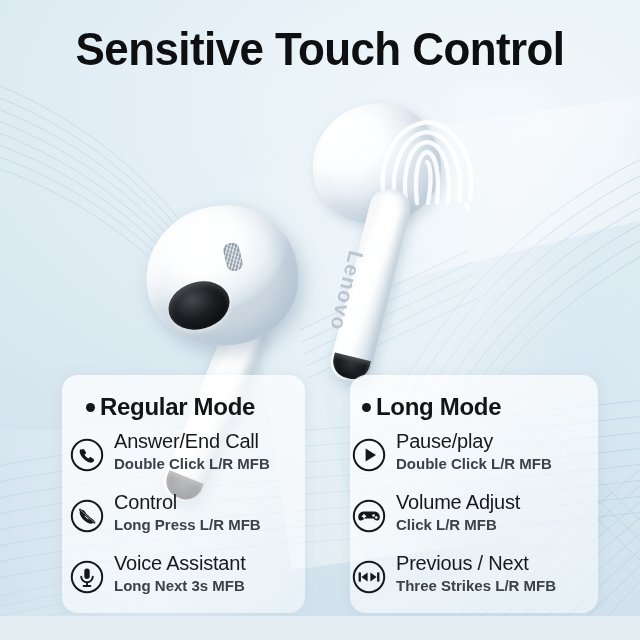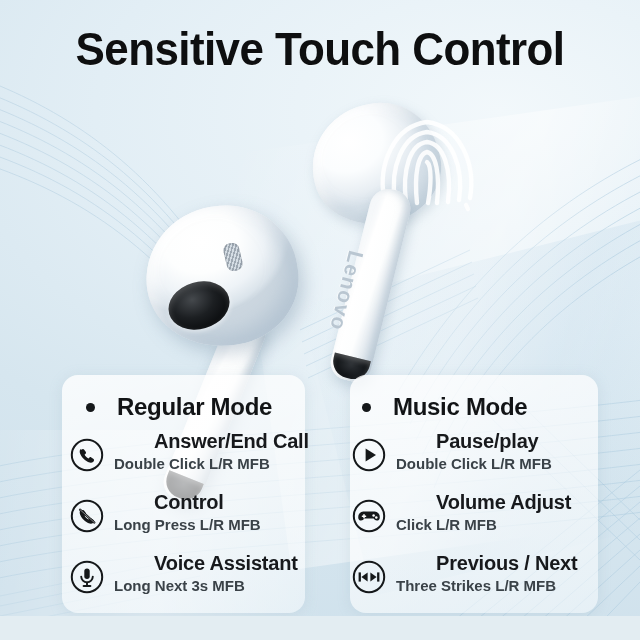--- a/index.html
+++ b/index.html
@@ -121,34 +121,34 @@
   
   .card{
     position:absolute;top:375px;height:238px;border-radius:16px;
     background:linear-gradient(160deg, rgba(255,255,255,.80) 0%, rgba(255,255,255,.62) 55%, rgba(250,253,255,.50) 100%);
     box-shadow:0 2px 14px rgba(140,165,185,.18);
   }
   .card-left{left:62px;width:243px;}
   .card-right{left:350px;width:248px;}
 
   .mode-head{
-    position:absolute;top:18px;display:flex;align-items:center;gap:22px;
+    position:absolute;top:18px;display:flex;align-items:center;gap:5px;
     font-size:24px;font-weight:700;color:#121416;letter-spacing:-.3px;
   }
   .mode-head .dot{width:9px;height:9px;border-radius:50%;background:#15181a;display:inline-block;}
   .head-left{left:24px;}
   .head-right{left:12px;}
 
   .rows{position:absolute;top:54px;left:0;right:0;}
   .row{position:relative;height:61px;display:flex;align-items:flex-start;}
   .row .ic{
     position:absolute;left:8px;top:9px;width:34px;height:34px;flex:0 0 34px;
   }
   .row .txt{margin-left:52px;}
-  .row .t1{font-size:20px;font-weight:700;color:#17191c;line-height:24px;letter-spacing:-.2px;white-space:nowrap;margin-left:40px;}
+  .row .t1{font-size:20px;font-weight:400;color:#17191c;line-height:24px;letter-spacing:-.2px;white-space:nowrap;}
   .row .t2{font-size:15px;font-weight:700;color:#3a4248;line-height:20px;margin-top:1px;white-space:nowrap;}
   .card-right .row .ic{left:2px;}
   .card-right .row .txt{margin-left:46px;}
 
   svg.icon{display:block;width:34px;height:34px;}
 </style>
 </head>
 <body>
 
 <div id="stage">
@@ -314,21 +314,21 @@
           <span class="t2" style="display:block">Long Next 3s MFB</span>
         </span>
       </div>
 
     </div>
   </div>
 
   <div class="card card-right">
     <div class="mode-head head-right">
       <span class="dot"></span>
-      <span>Music Mode</span>
+      <span>Long Mode</span>
     </div>
     <div class="rows">
 
       <div class="row">
         <span class="ic">
           <svg class="icon" viewBox="0 0 34 34">
             <circle cx="17" cy="17" r="15.2" fill="none" stroke="#15181a" stroke-width="2"></circle>
             <path d="M13.6 10.6 L24 17 L13.6 23.4 Z" fill="#15181a"></path>
           </svg>
         </span>

